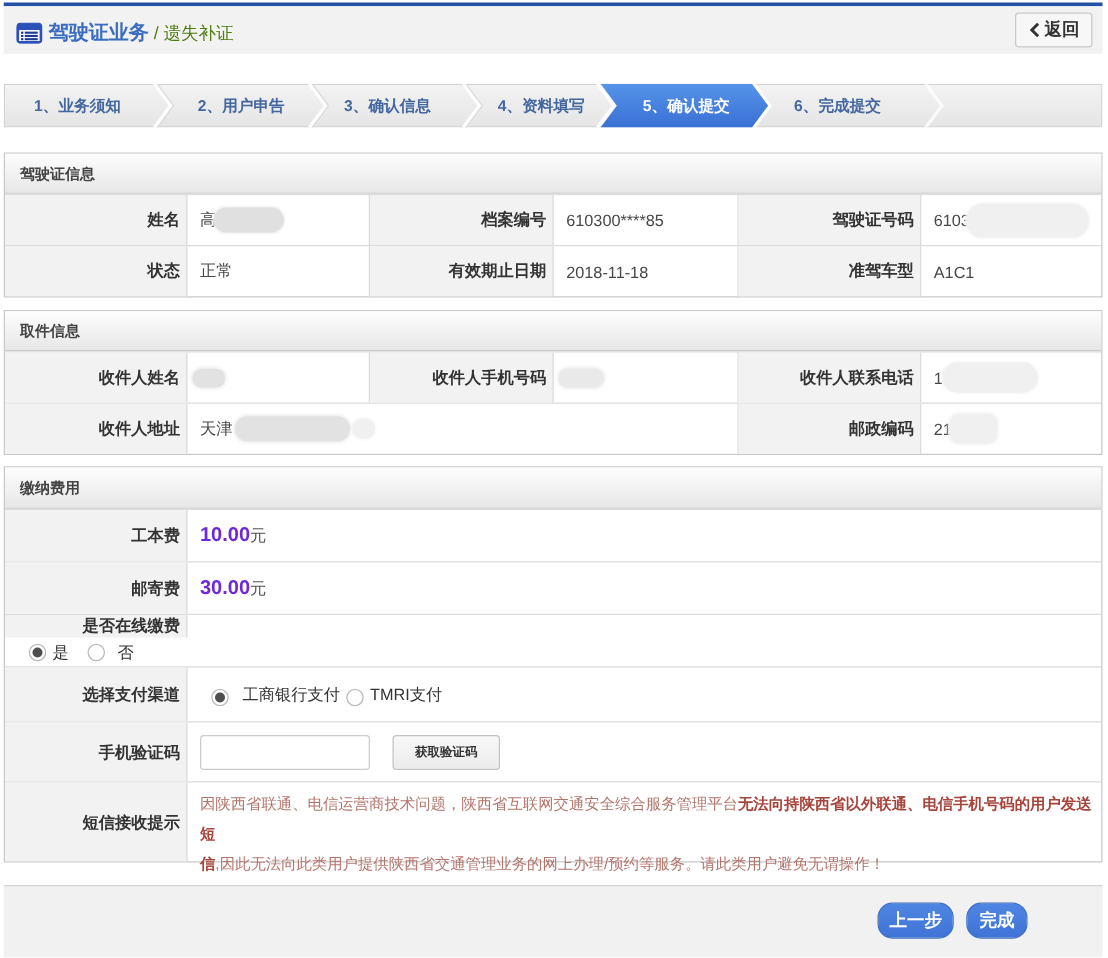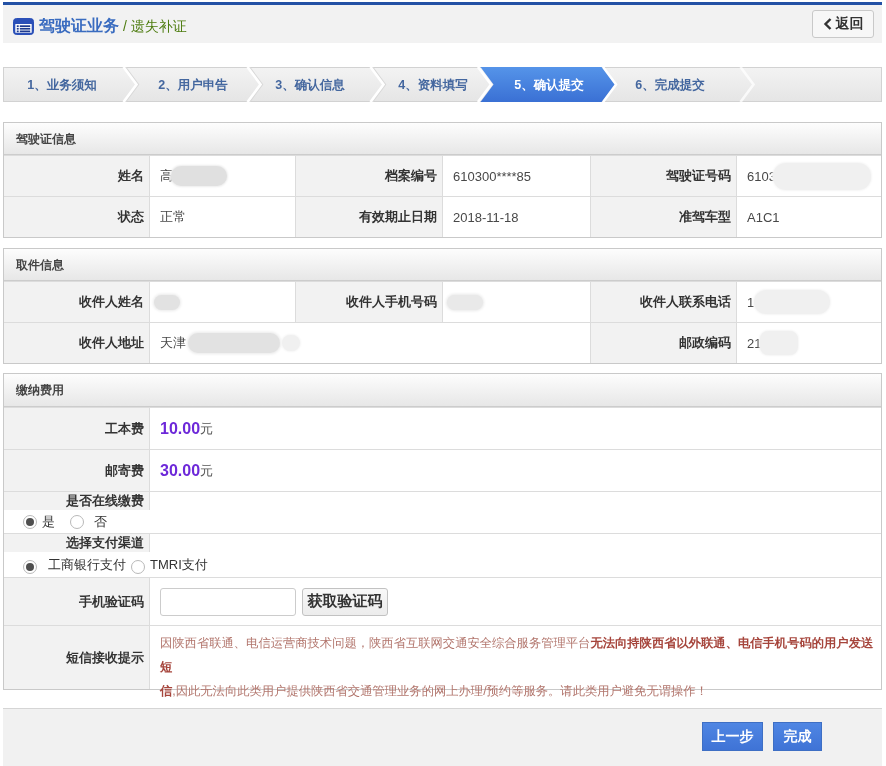--- a/index.html
+++ b/index.html
@@ -21,25 +21,25 @@
 .w1{width:146px;}.w2{width:146px;}.w3{width:147px;}.w4{width:148px;}.w5{width:146px;}.w6{width:144px;flex:1;}
 .wspan{width:441px;}
 .blob{display:inline-block;background:#e2e2e2;border-radius:8px;height:15px;box-shadow:0 0 3px 1px #e9e9e9;}
 .blob.light{background:#f0f0f0;box-shadow:0 0 2px 1px #f5f5f5;}
 .red{color:#6d28d9;font-weight:bold;font-size:16px;}
 .yuan{color:#555;font-size:13px;}
 .radio{width:14px;height:14px;border-radius:50%;border:1px solid #b9b9b9;background:#fff;display:inline-flex;align-items:center;justify-content:center;}
 .radio.sel::after{content:'';width:8px;height:8px;background:#4f4f4f;border-radius:50%;}
 .rlab{font-size:13px;color:#333;margin-left:5px;}
 #vcodein{width:136px;height:28px;border:1px solid #cccccc;border-radius:3px;background:#fff;}
-#vcodebtn{width:86px;height:28px;margin-left:6px;background:linear-gradient(#f8f8f8,#ececec);border:1px solid #c2c2c2;border-radius:3px;display:flex;align-items:center;justify-content:center;font-size:15px;font-weight:bold;color:#333;}
+#vcodebtn{width:86px;height:28px;margin-left:18px;background:linear-gradient(#f8f8f8,#ececec);border:1px solid #c2c2c2;border-radius:3px;display:flex;align-items:center;justify-content:center;font-size:10px;font-weight:bold;color:#333;}
 .redtxt{font-size:12.3px;color:#b2756c;line-height:24px;}
 .redtxt b{color:#a6453c;}
 #footer{position:absolute;left:3px;top:708px;width:879px;height:58px;background:#f1f1f1;border-top:1px solid #d5d5d5;}
-.bbtn{position:absolute;height:29px;background:linear-gradient(#4f86e3,#3f73d6);border:1px solid #3e6fc4;border-radius:0;color:#fff;font-size:14px;font-weight:bold;display:flex;align-items:center;justify-content:center;}
+.bbtn{position:absolute;height:29px;background:linear-gradient(#4f86e3,#3f73d6);border:1px solid #3e6fc4;border-radius:12px;color:#fff;font-size:14px;font-weight:bold;display:flex;align-items:center;justify-content:center;}
 </style></head>
 <body>
 <div id="topline"></div>
 <div id="phead">
   <div id="ptitle">
     <svg width="21" height="17" viewBox="0 0 21 17">
       <rect x="0.5" y="0.5" width="20" height="16" rx="3" fill="#2b50b8" stroke="#2b50b8"></rect>
       <rect x="2.3" y="6" width="16.4" height="8.8" rx="0.5" fill="#ffffff"></rect>
       <g fill="#1d3a8f">
         <rect x="3.8" y="7.3" width="1.9" height="1.7"></rect>
@@ -155,21 +155,21 @@
   </div>
   <div class="row" style="height:42px;flex-direction:column;">
     <div class="lbl w1">是否在线缴费</div>
     <div class="val last" style="flex:1;padding-left:19px;">
         <span class="radio sel"></span>
         <span class="rlab">是</span>
         <span class="radio" style="margin-left:15px;"></span>
         <span class="rlab" style="margin-left:10px;">否</span>
       </div>
   </div>
-  <div class="row" style="height:44px;flex-direction:column;">
+  <div class="row" style="height:44px;">
     <div class="lbl w1">选择支付渠道</div>
     <div class="val last" style="flex:1;padding-left:19px;">
         <span class="radio sel" style="position:relative;top:2px;"></span>
         <span class="rlab" style="margin-left:11px;">工商银行支付</span>
         <span class="radio" style="margin-left:5px;position:relative;top:2px;"></span>
         <span class="rlab">TMRI支付</span>
       </div>
   </div>
   <div class="row" style="height:48px;">
     <div class="lbl w1">手机验证码</div>

